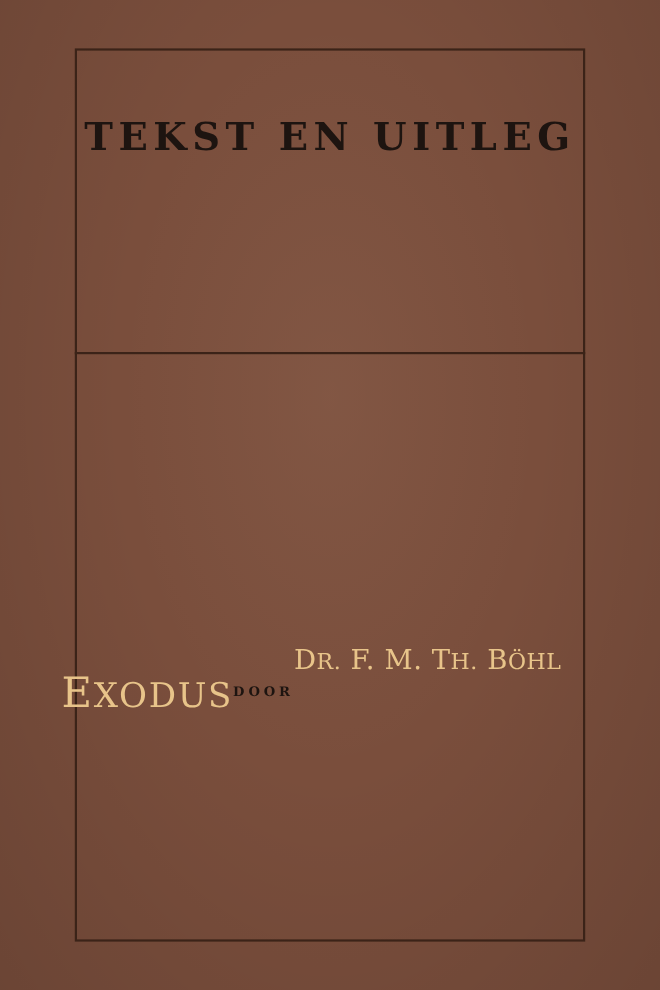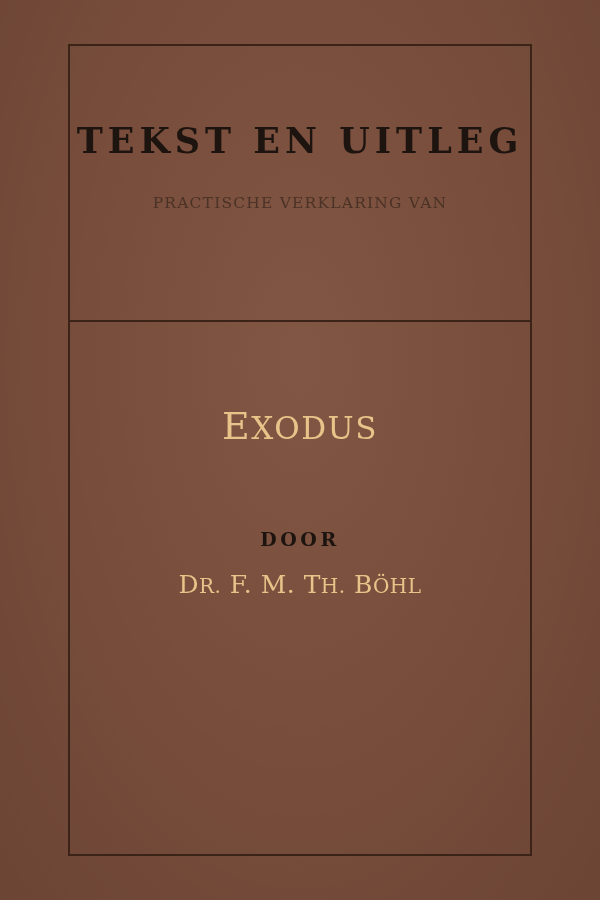--- a/index.html
+++ b/index.html
@@ -57,21 +57,21 @@
     width: 464px;
     height: 276px;
     display: flex;
     flex-direction: column;
     align-items: center;
     justify-content: flex-start;
     box-sizing: border-box;
   }
 
   .series-title {
-    margin-top: 78px;
+    margin-top: 62px;
     font-family: "DejaVu Serif", serif;
     font-weight: bold;
     font-size: 35px;
     letter-spacing: 5px;
     color: #1d1410;
     text-align: center;
     line-height: 1.1;
   }
 
   .series-sub {
@@ -88,47 +88,47 @@
     display: block;
     letter-spacing: 1.2px;
   }
   .series-sub .line2 .word {
     display: inline-block;
     margin: 0 22px;
   }
 
   .title-block {
     position: absolute;
-    left: 68px;
+    left: 56px;
     top: 322px;
     width: 464px;
     height: 534px;
     box-sizing: border-box;
     display: flex;
-    flex-direction: column;
+    flex-direction: row;
     align-items: center;
   }
 
   .book-title {
     margin-top: 82px;
     font-family: "DejaVu Serif", serif;
     font-size: 31px;
     font-weight: normal;
     letter-spacing: 1.5px;
     color: #e8c48a;
     text-align: center;
   }
   .book-title .cap {
     font-size: 38px;
   }
 
   .byline {
     margin-top: 80px;
     font-family: "DejaVu Serif", serif;
-    font-size: 19px;
+    font-size: 12px;
     font-weight: bold;
     letter-spacing: 3.5px;
     color: #1d1410;
     text-align: center;
   }
 
   .author {
     margin-top: 20px;
     font-family: "DejaVu Serif", serif;
     font-size: 25px;
@@ -150,21 +150,20 @@
 <div class="book-cover">
 
   <div class="cover-texture"></div>
 
   <div class="frame"></div>
   <div class="frame-divider"></div>
 
   <div class="series-block">
     <div class="series-title">TEKST EN UITLEG</div>
     <div class="series-sub">
-      <span>PRACTISCHE VERKLARING VAN</span>
     </div>
   </div>
 
   <div class="title-block">
     <div class="book-title">
       <span class="cap">E</span><span>XODUS</span>
     </div>
 
     <div class="byline">DOOR</div>
 

